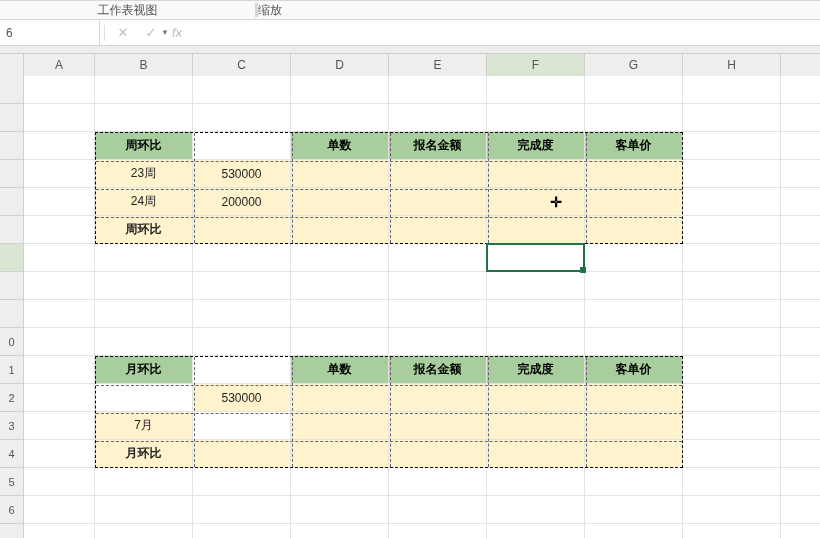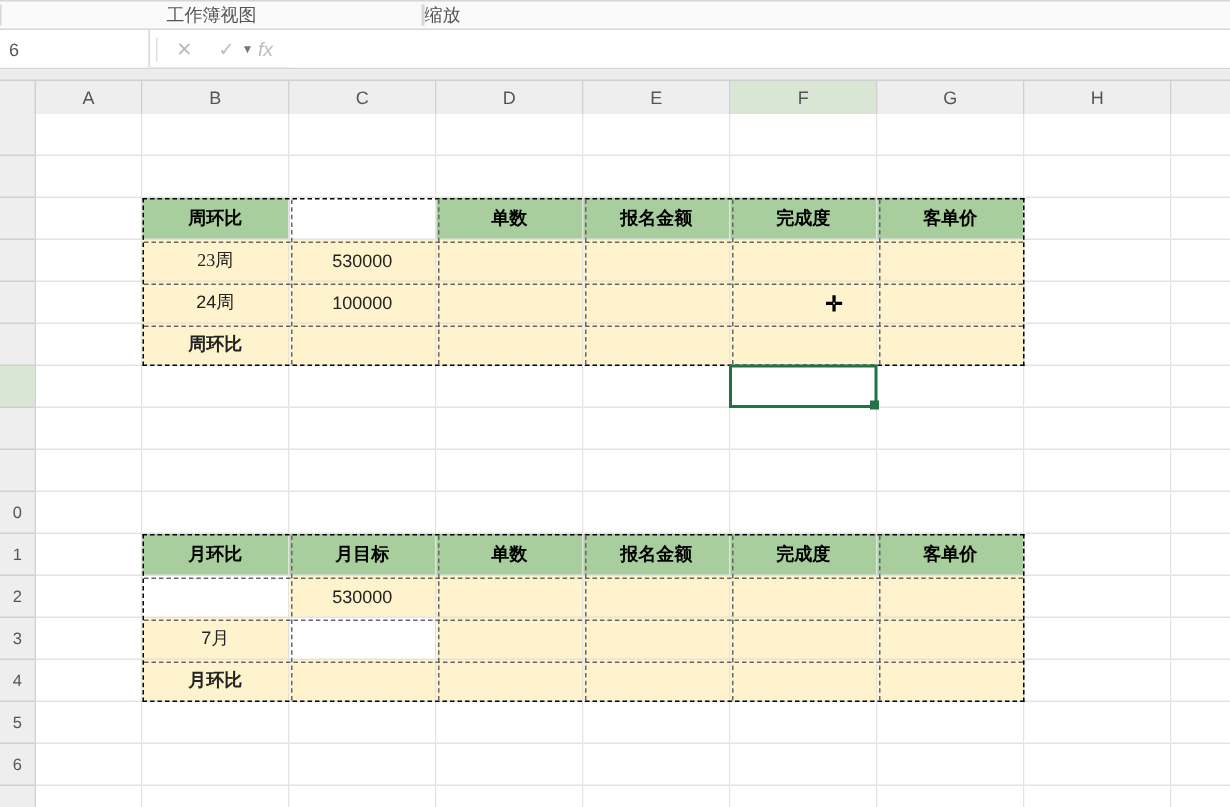--- a/index.html
+++ b/index.html
@@ -230,22 +230,22 @@
     pointer-events:none;
     display:flex;align-items:center;justify-content:center;
     font-size:14px;
     font-weight:bold;
   }
 </style>
 </head>
 <body>
 
 <div class="ribbon-groups">
+  <div class="grp" style="width:255px">工作表视图</div>
   <div class="sep"></div>
-  <div class="grp" style="width:280px">工作簿视图</div>
   <div class="sep"></div>
   <div class="sep"></div>
   <div class="grp" style="flex:1;text-align:left;padding-right:2px">缩放</div>
 </div>
 
 <div class="bar-row">
   <div class="namebox">
     <input class="namebox-input" value="6" style="">
     <span class="namebox-dd">▼</span>
   </div>
@@ -449,28 +449,28 @@
       <div class="cell" style="left: 365px; top: 448px; width: 98px;"></div>
       <div class="cell" style="left: 463px; top: 448px; width: 98px;"></div>
       <div class="cell" style="left: 561px; top: 448px; width: 98px;"></div>
       <div class="cell" style="left: 659px; top: 448px; width: 98px;"></div>
       <div class="cell" style="left: 757px; top: 448px; width: 98px;"></div>
       <div class="cell header-green" style="left: 71px; top: 56px; width: 98px;">周环比</div>
       <div class="cell header-green" style="left: 267px; top: 56px; width: 98px;">单数</div>
       <div class="cell header-green" style="left: 365px; top: 56px; width: 98px;">报名金额</div>
       <div class="cell header-green" style="left: 463px; top: 56px; width: 98px;">完成度</div>
       <div class="cell header-green" style="left: 561px; top: 56px; width: 98px;">客单价</div>
-      <div class="cell beige" style="left: 71px; top: 84px; width: 98px; font-family: Liberation Serif, serif;">23周</div>
+      <div class="cell beige" style="left: 71px; top: 84px; width: 98px;">23周</div>
       <div class="cell beige num" style="left: 169px; top: 84px; width: 98px;">530000</div>
       <div class="cell beige" style="left: 267px; top: 84px; width: 98px;"></div>
       <div class="cell beige" style="left: 365px; top: 84px; width: 98px;"></div>
       <div class="cell beige" style="left: 463px; top: 84px; width: 98px;"></div>
       <div class="cell beige" style="left: 561px; top: 84px; width: 98px;"></div>
       <div class="cell beige" style="left: 71px; top: 112px; width: 98px;">24周</div>
-      <div class="cell beige num" style="left: 169px; top: 112px; width: 98px;">100000</div>
+      <div class="cell beige num" style="left: 169px; top: 112px; width: 98px;">200000</div>
       <div class="cell beige" style="left: 267px; top: 112px; width: 98px;"></div>
       <div class="cell beige" style="left: 365px; top: 112px; width: 98px;"></div>
       <div class="cell beige" style="left: 463px; top: 112px; width: 98px;"></div>
       <div class="cell beige" style="left: 561px; top: 112px; width: 98px;"></div>
       <div class="cell beige bold" style="left: 71px; top: 140px; width: 98px;">周环比</div>
       <div class="cell beige num" style="left: 169px; top: 140px; width: 98px;"></div>
       <div class="cell beige" style="left: 267px; top: 140px; width: 98px;"></div>
       <div class="cell beige" style="left: 365px; top: 140px; width: 98px;"></div>
       <div class="cell beige" style="left: 463px; top: 140px; width: 98px;"></div>
       <div class="cell beige" style="left: 561px; top: 140px; width: 98px;"></div>
@@ -478,21 +478,20 @@
         <div class="dline-v" style="left: 98px;"></div>
         <div class="dline-v" style="left: 196px;"></div>
         <div class="dline-v" style="left: 294px;"></div>
         <div class="dline-v" style="left: 392px;"></div>
         <div class="dline-v" style="left: 490px;"></div>
         <div class="dline-h" style="top: 28px;"></div>
         <div class="dline-h" style="top: 56px;"></div>
         <div class="dline-h" style="top: 84px;"></div>
       </div>
       <div class="cell header-green" style="left: 71px; top: 280px; width: 98px;">月环比</div>
-      <div class="cell header-green" style="left: 169px; top: 280px; width: 98px;">月目标</div>
       <div class="cell header-green" style="left: 267px; top: 280px; width: 98px;">单数</div>
       <div class="cell header-green" style="left: 365px; top: 280px; width: 98px;">报名金额</div>
       <div class="cell header-green" style="left: 463px; top: 280px; width: 98px;">完成度</div>
       <div class="cell header-green" style="left: 561px; top: 280px; width: 98px;">客单价</div>
       <div class="cell beige num" style="left: 169px; top: 308px; width: 98px;">530000</div>
       <div class="cell beige" style="left: 267px; top: 308px; width: 98px;"></div>
       <div class="cell beige" style="left: 365px; top: 308px; width: 98px;"></div>
       <div class="cell beige" style="left: 463px; top: 308px; width: 98px;"></div>
       <div class="cell beige" style="left: 561px; top: 308px; width: 98px;"></div>
       <div class="cell beige" style="left: 71px; top: 336px; width: 98px;">7月</div>

